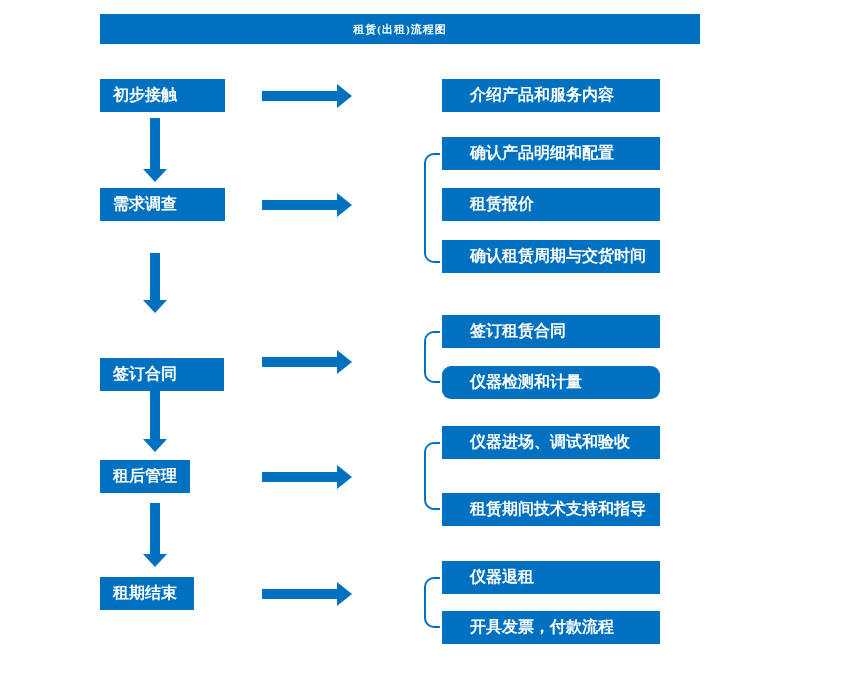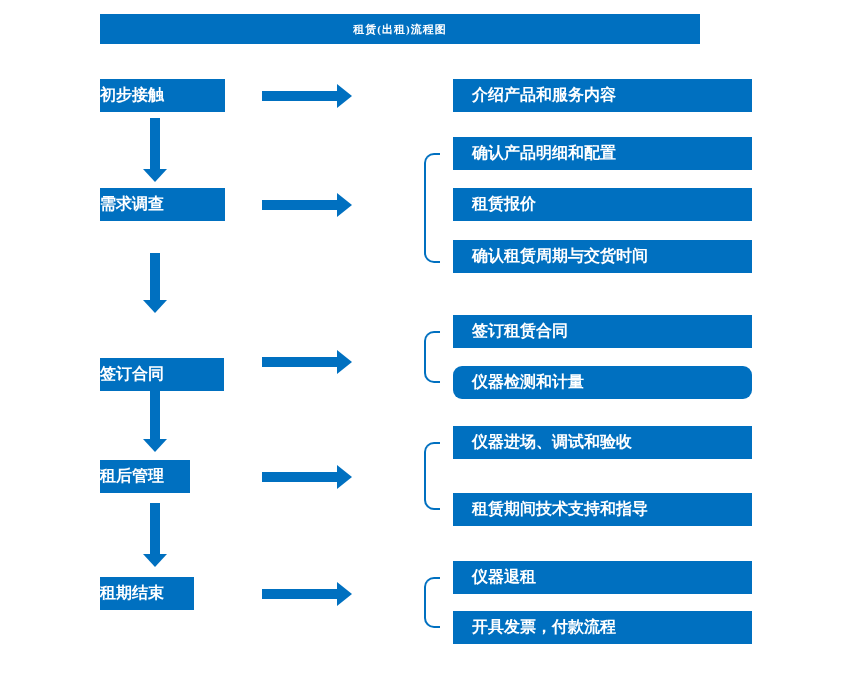--- a/index.html
+++ b/index.html
@@ -9,22 +9,22 @@
   }
   .box {
     position:absolute; background:#0070C0; color:#ffffff; font-weight:bold;
     display:flex; align-items:center; box-sizing:border-box; font-size:16px;
     white-space:nowrap;
   }
   .title-bar {
     left:100px; top:14px; width:600px; height:30px;
     justify-content:center; font-size:11px; letter-spacing:1px;
   }
-  .step  { left:100px; height:33px; }
-  .detail{ left:442px; width:299px; height:33px; padding-left:19px;margin-left:11px; }
+  .step  { left:100px; height:33px; padding-left:13px; }
+  .detail{ left:442px; width:218px; height:33px; padding-left:28px; }
 
   
   .h-arrow { position:absolute; left:262px; width:90px; height:24px; }
   .h-arrow .shaft {
     position:absolute; left:0; top:7px; height:10px; width:75px; background:#0070C0;
   }
   .h-arrow .head {
     position:absolute; right:0; top:0; width:0; height:0;
     border-top:12px solid transparent; border-bottom:12px solid transparent;
     border-left:15px solid #0070C0;

